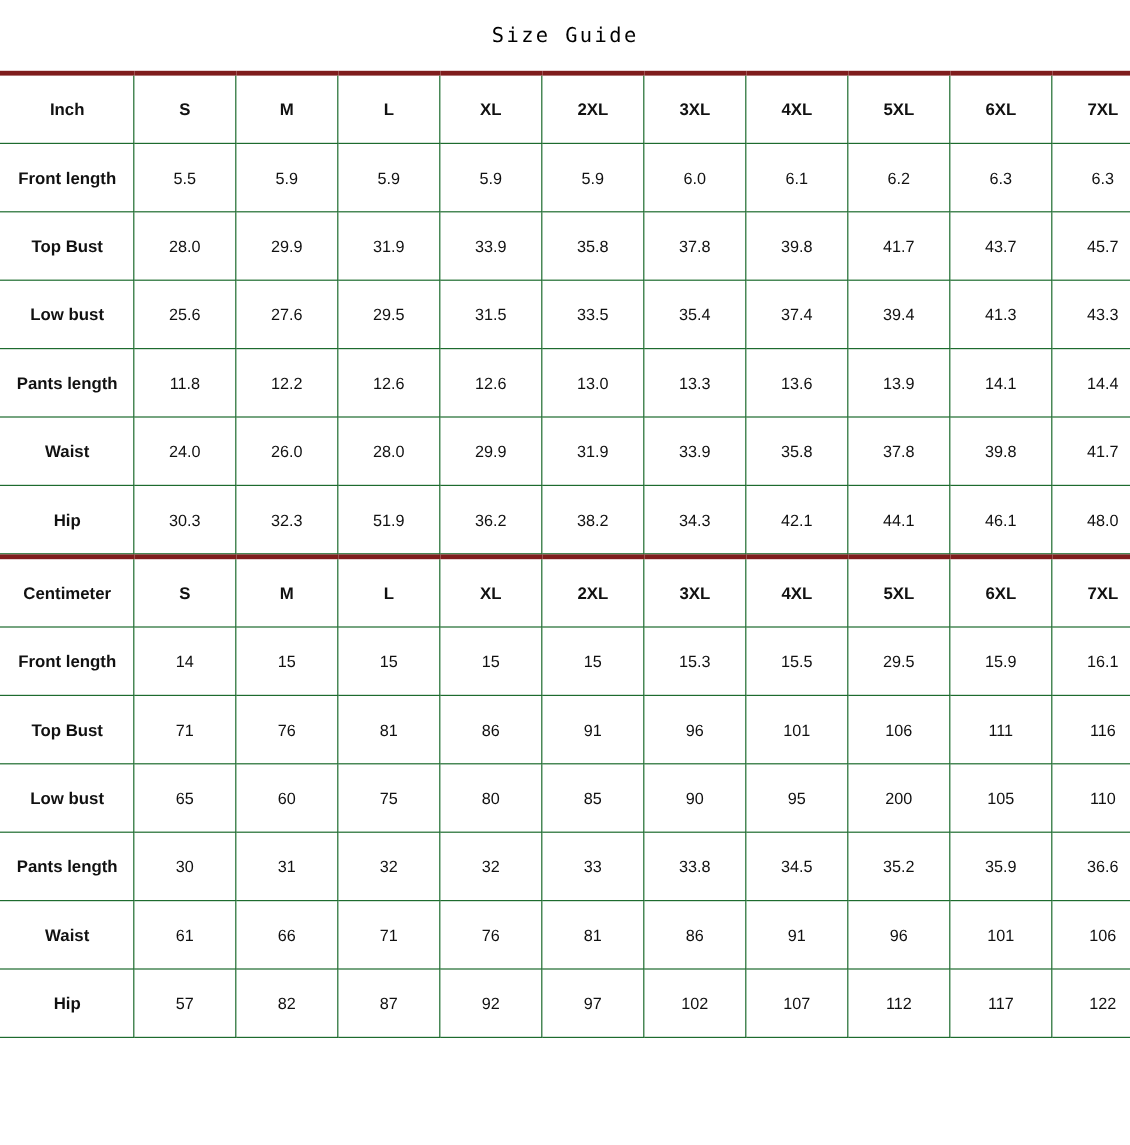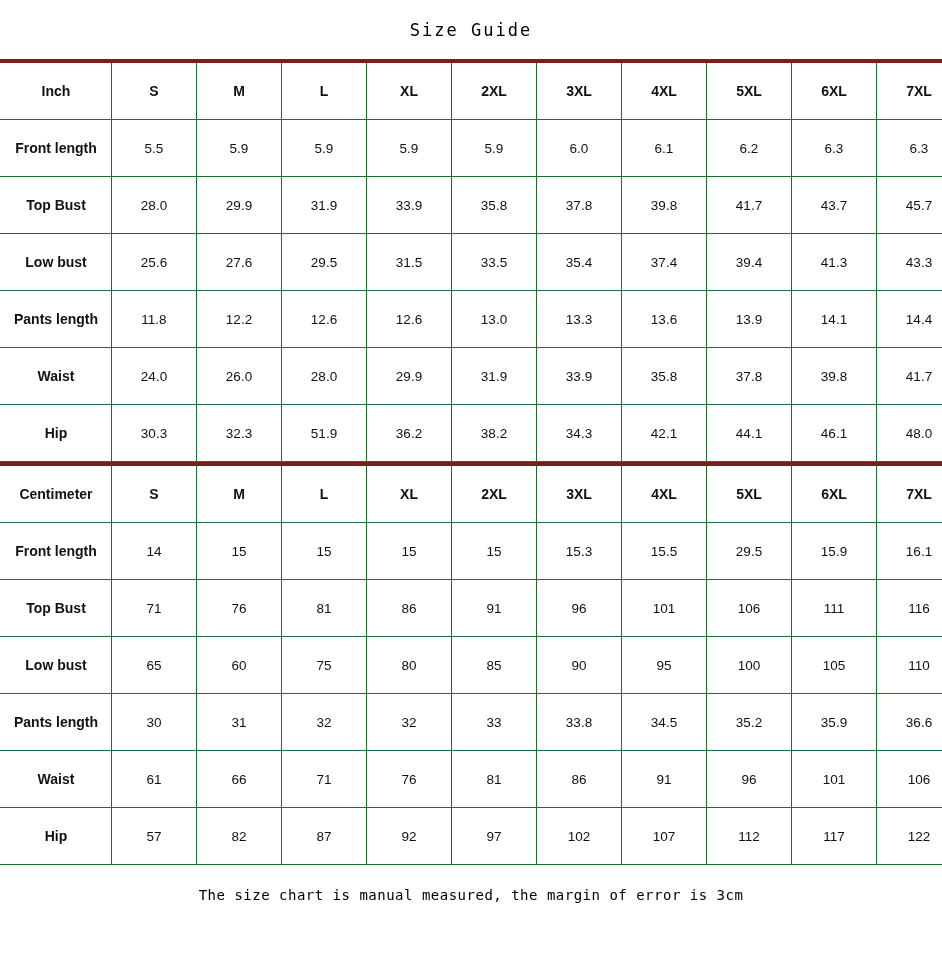--- a/index.html
+++ b/index.html
@@ -257,21 +257,21 @@
       </tr>
       <tr>
         <td class="rowhead">Low bust</td>
         <td>65</td>
         <td>60</td>
         <td>75</td>
         <td>80</td>
         <td>85</td>
         <td>90</td>
         <td>95</td>
-        <td>100</td>
+        <td>200</td>
         <td>105</td>
         <td>110</td>
       </tr>
       <tr>
         <td class="rowhead">Pants length</td>
         <td>30</td>
         <td>31</td>
         <td>32</td>
         <td>32</td>
         <td>33</td>
@@ -303,15 +303,14 @@
         <td>97</td>
         <td>102</td>
         <td>107</td>
         <td>112</td>
         <td>117</td>
         <td>122</td>
       </tr>
     </tbody>
   </table>
 
-  <div class="footer">The size chart is manual measured, the margin of error is 3cm</div>
 
 </div>
 
 </body></html>

